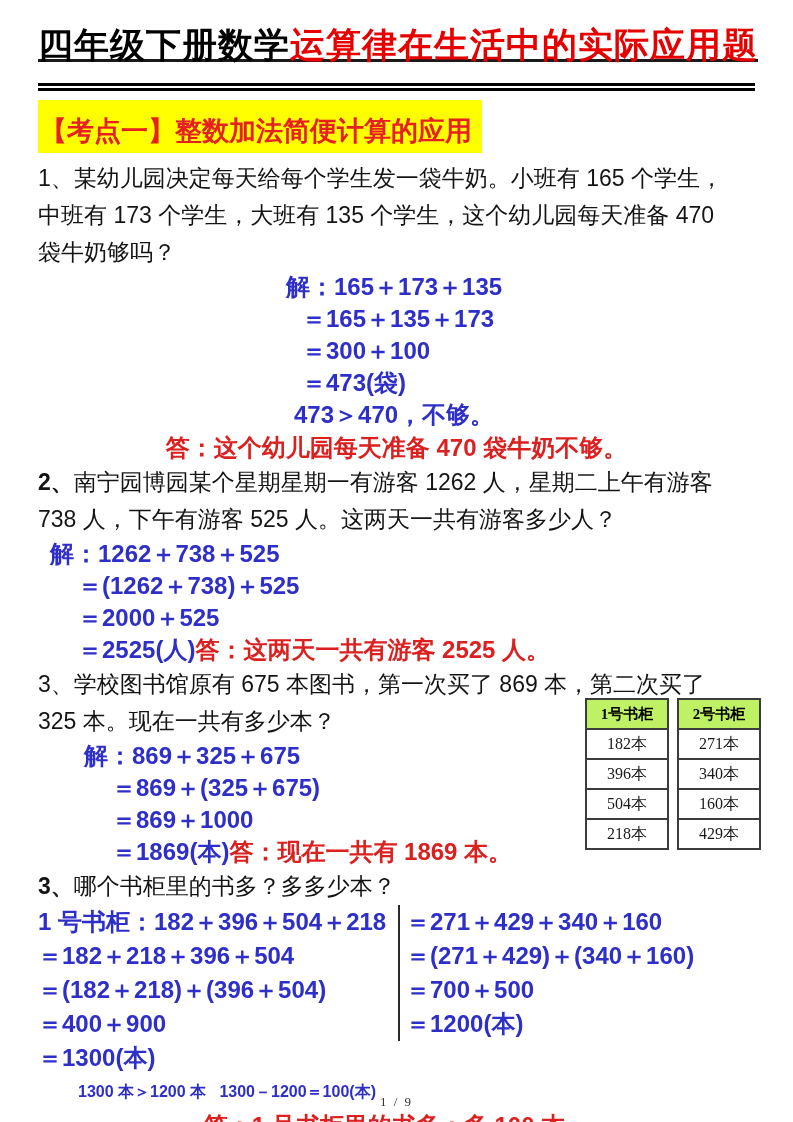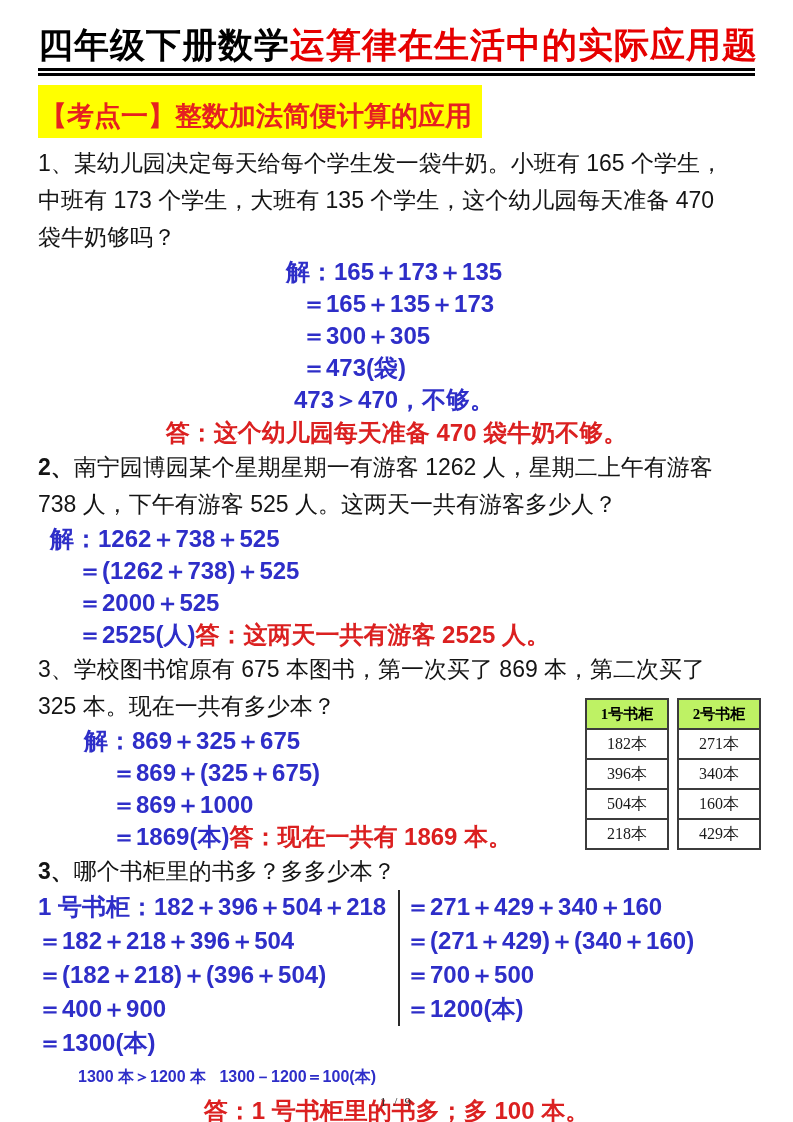--- a/index.html
+++ b/index.html
@@ -13,21 +13,22 @@
     font-family:"Liberation Sans","DejaVu Sans",sans-serif;
     color:#1a1a1a;
     overflow:hidden;
   }
   
   .doc-title {
     margin:0 0 9px 0;
     font-size:35px; line-height:46px; font-weight:bold;
     letter-spacing:1px; white-space:nowrap;
     border-bottom:8px double #000;
-    padding-bottom:0;
+    padding-bottom:15px;
+    text-decoration:underline;
   }
   .t-black { color:#000000; }
   .t-red   { color:#e60000; }
   
   .section-head {
     display:inline-block;
     background:#ffff00;
     color:#e62020;
     font-size:27px; font-weight:bold; line-height:34px;
     padding:14px 10px 5px 2px;
@@ -102,21 +103,21 @@
 
   
   <p class="body-p">
     <span class="bline">1、某幼儿园决定每天给每个学生发一袋牛奶。小班有 165 个学生，</span>
     <span class="bline">中班有 173 个学生，大班有 135 个学生，这个幼儿园每天准备 470</span>
     <span class="bline">袋牛奶够吗？</span>
   </p>
   <div class="sol sol1">
     <div class="sline">解：165＋173＋135</div>
     <div class="sline eq">＝165＋135＋173</div>
-    <div class="sline eq">＝300＋305</div>
+    <div class="sline eq">＝300＋100</div>
     <div class="sline eq">＝473(袋)</div>
     <div class="sline cmp">473＞470，不够。</div>
   </div>
   <div class="answer">答：这个幼儿园每天准备 470 袋牛奶不够。</div>
 
   
   <p class="body-p">
     <span class="bline num-bold">2、南宁园博园某个星期星期一有游客 1262 人，星期二上午有游客</span>
     <span class="bline">738 人，下午有游客 525 人。这两天一共有游客多少人？</span>
   </p>

